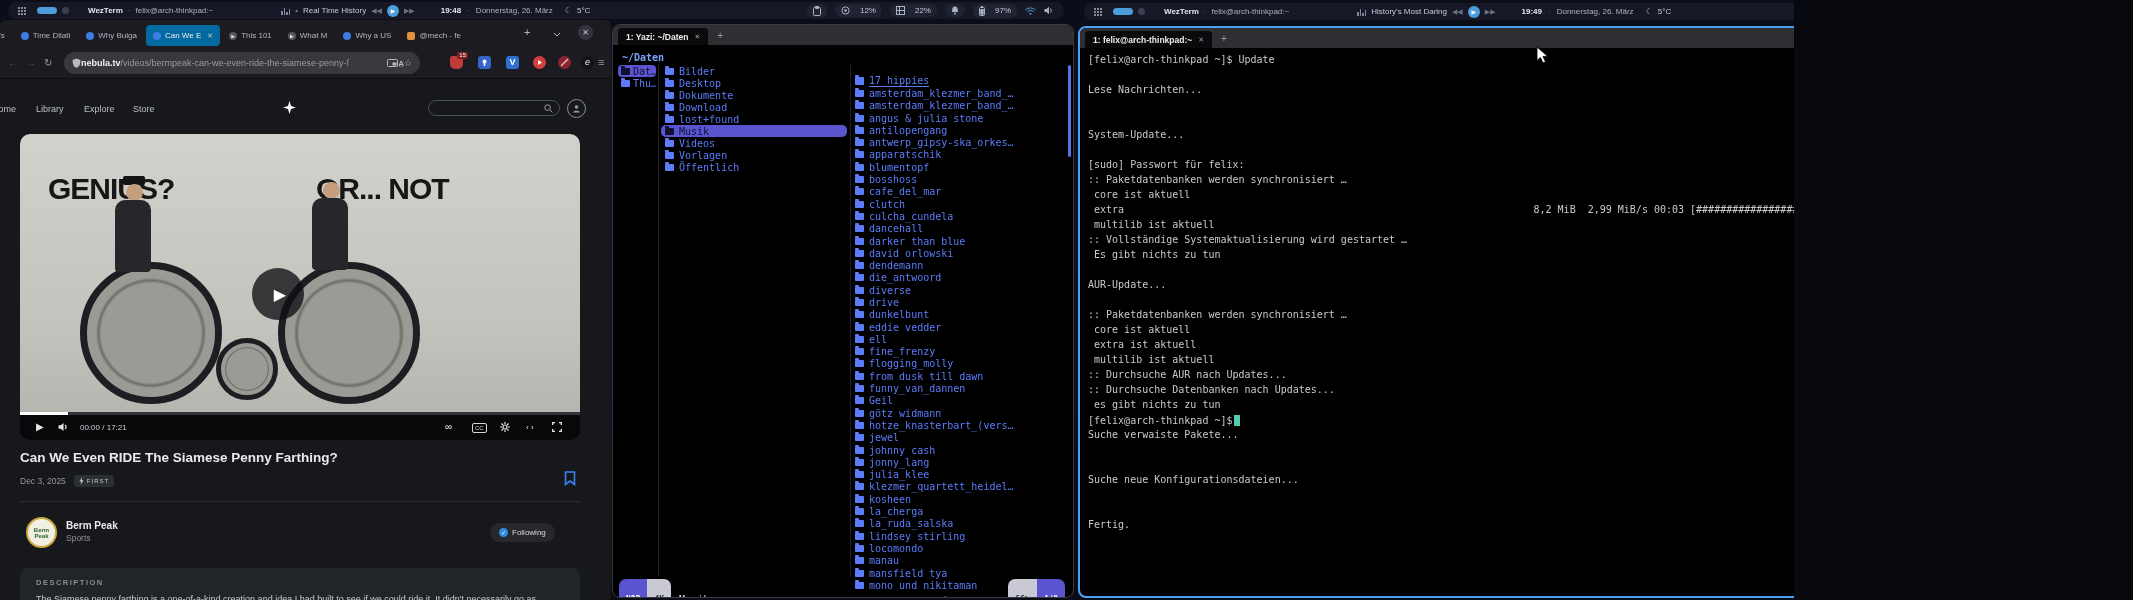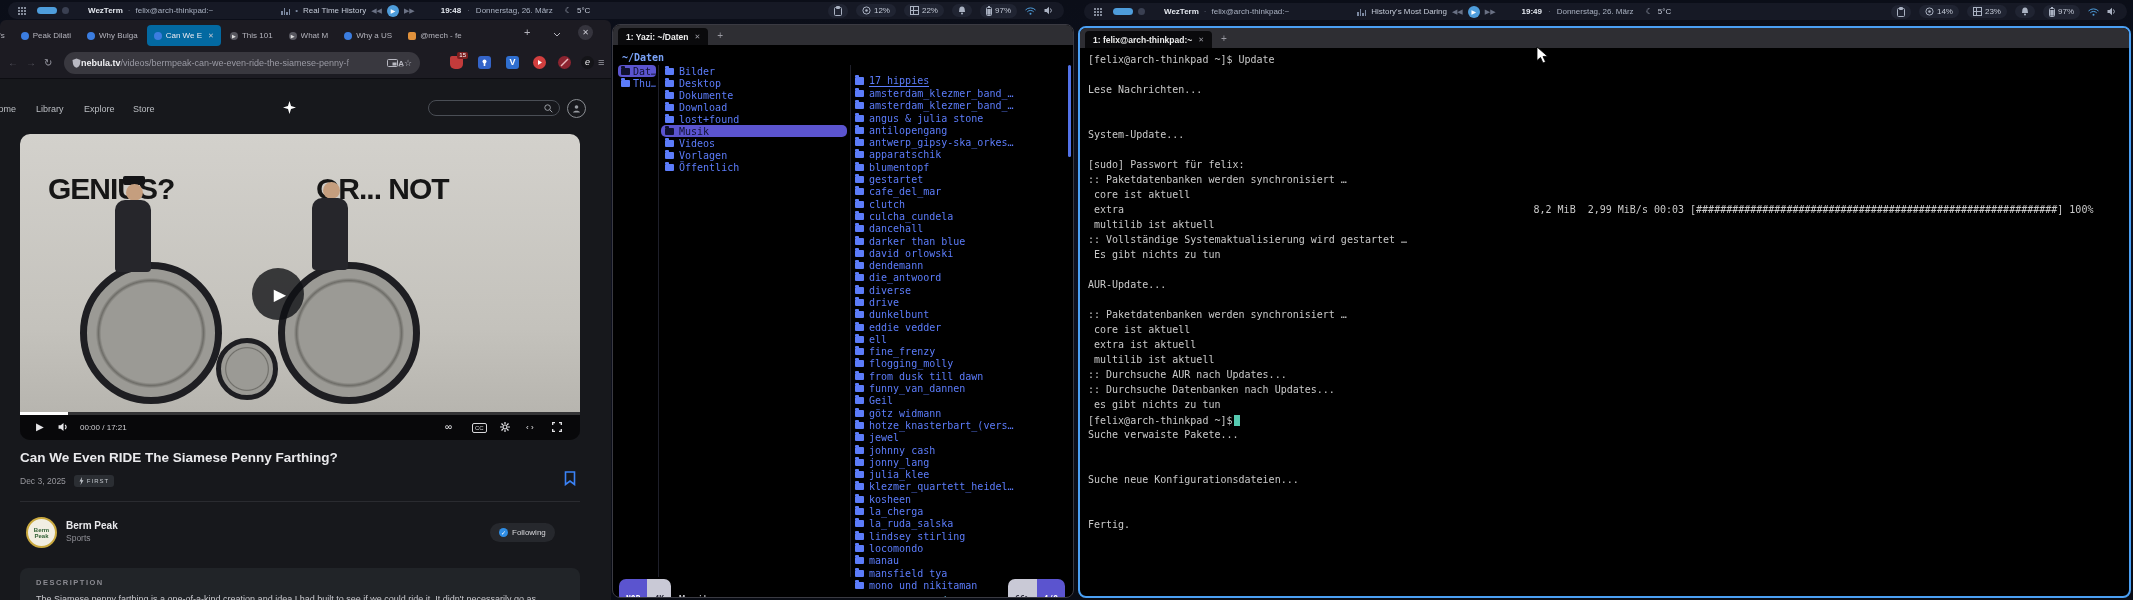--- a/index.html
+++ b/index.html
@@ -1,33 +1,33 @@
 <!DOCTYPE html>
 <html><head>
 <meta charset="utf-8">
 <style>
   html,body{margin:0;padding:0;background:#07090f;}
-  #screen{position:relative;width:2133px;height:600px;overflow:hidden;
+  #screen{position:relative;width:1794px;height:600px;overflow:hidden;
     background:linear-gradient(180deg,#0b0e18 0%,#0d1020 40%,#090c14 100%);
     font-family:"Liberation Sans",sans-serif;color:#d5d9e0;}
   
   .topbar{position:absolute;height:17px;background:#161925;border-radius:9px;
     display:flex;align-items:center;font-size:8px;color:#c3c9d6;padding:0 10px;box-sizing:border-box;}
   .tb-group{display:flex;align-items:center;gap:5px;}
   .tb-module{display:flex;align-items:center;gap:4px;background:#20243200;border-radius:8px;padding:1px 6px;}
   .tb-sep{color:#5a6070;margin:0 1px;}
   .griddots{display:grid;grid-template-columns:repeat(3,2px);grid-gap:1px;}
   .griddots i{width:2px;height:2px;background:#aab2c2;border-radius:50%;}
   .ws-active{width:20px;height:7px;border-radius:4px;background:#4e9ddb;}
   .ws-idle{width:7px;height:7px;border-radius:50%;background:#3a4052;}
   .wave{display:flex;align-items:flex-end;gap:1px;height:8px;}
   .wave i{width:1.5px;background:#7b88a0;}
   .play-pill{width:12px;height:12px;border-radius:50%;background:#4e9ddb;display:flex;align-items:center;justify-content:center;color:#fff;font-size:6px;}
   .mini-ctl{color:#6a7184;font-size:7px;}
-  .stat{display:flex;align-items:center;gap:3px;background:#202432;border-radius:8px;padding:2px 6px;}
+  .stat{display:flex;align-items:center;gap:10px;background:#202432;border-radius:8px;padding:2px 6px;}
   .statplain{display:flex;align-items:center;gap:3px;}
   svg{display:block;}
   
   #browser{position:absolute;left:0;top:20px;width:611px;height:580px;background:#1c1b22;border-radius:6px 6px 0 0;overflow:hidden;}
   #tabstrip{position:absolute;left:0;top:3px;height:25px;display:flex;align-items:center;gap:2px;width:548px;overflow:hidden;}
   .btab{display:flex;align-items:center;gap:4px;height:21px;padding:0 7px;border-radius:4px;color:#b4b4bd;font-size:8px;white-space:nowrap;max-width:66px;overflow:hidden;flex:0 0 auto;}
   .btab:first-child{margin-left:-30px;}
   .btab.active{background:#0369a1;color:#eceaf0;max-width:84px;}
   .btl{overflow:hidden;text-overflow:clip;max-width:44px;}
   .btx{color:#c6c6cf;font-size:7px;margin-left:2px;}
@@ -320,21 +320,21 @@
     </div>
   </div>
 
   <div id="browser">
     <div id="tabstrip">
         <div class="btab">
           <span class="btl">rmany's</span>
         </div>
         <div class="btab">
           <span class="fav nebula"></span>
-          <span class="btl">Peak Dilati</span>
+          <span class="btl">Time Dilati</span>
         </div>
         <div class="btab">
           <span class="fav nebula"></span>
           <span class="btl">Why Bulga</span>
         </div>
         <div class="btab active">
           <span class="fav nebula"></span>
           <span class="btl">Can We E</span>
           <span class="btx">✕</span>
         </div>
@@ -607,21 +607,21 @@
           <div class="prow">
             <span class="fico"></span>
             <span>apparatschik</span>
           </div>
           <div class="prow">
             <span class="fico"></span>
             <span>blumentopf</span>
           </div>
           <div class="prow">
             <span class="fico"></span>
-            <span>gestartet</span>
+            <span>bosshoss</span>
           </div>
           <div class="prow">
             <span class="fico"></span>
             <span>cafe_del_mar</span>
           </div>
           <div class="prow">
             <span class="fico"></span>
             <span>clutch</span>
           </div>
           <div class="prow">

